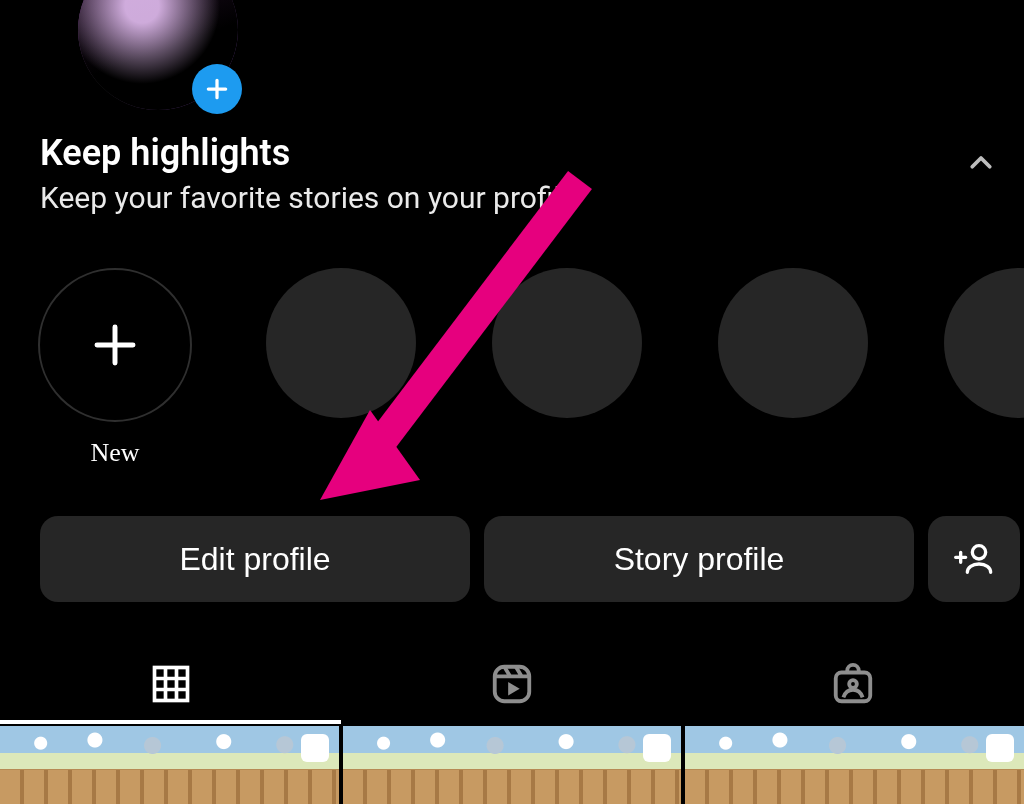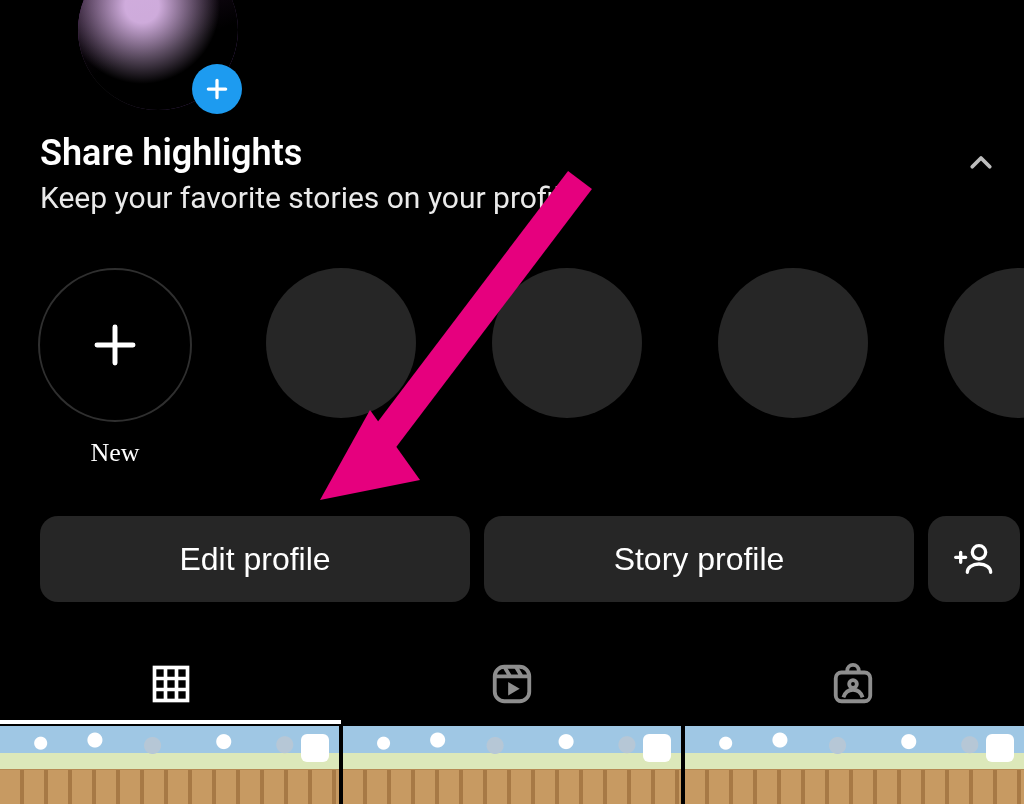--- a/index.html
+++ b/index.html
@@ -40,21 +40,21 @@
 
 <div class="profile-area">
   <div class="avatar"></div>
   <div class="add-badge">
     <svg width="26" height="26" viewBox="0 0 24 24">
         <path d="M12 4v16M4 12h16" stroke="#fff" stroke-width="3" stroke-linecap="round"></path>
       </svg>
   </div>
 </div>
 
-<div class="section-title">Share highlights</div>
+<div class="section-title">Keep highlights</div>
 <div class="section-sub">Keep your favorite stories on your profile</div>
 <div class="collapse">
   <svg width="30" height="30" viewBox="0 0 24 24">
       <path d="M5 15l7-7 7 7" stroke="#bdbdbd" stroke-width="3" fill="none" stroke-linecap="round" stroke-linejoin="round"></path>
     </svg>
 </div>
 
 <div class="highlights-row">
   <div class="hl">
     <div class="hl-circle hl-new">

